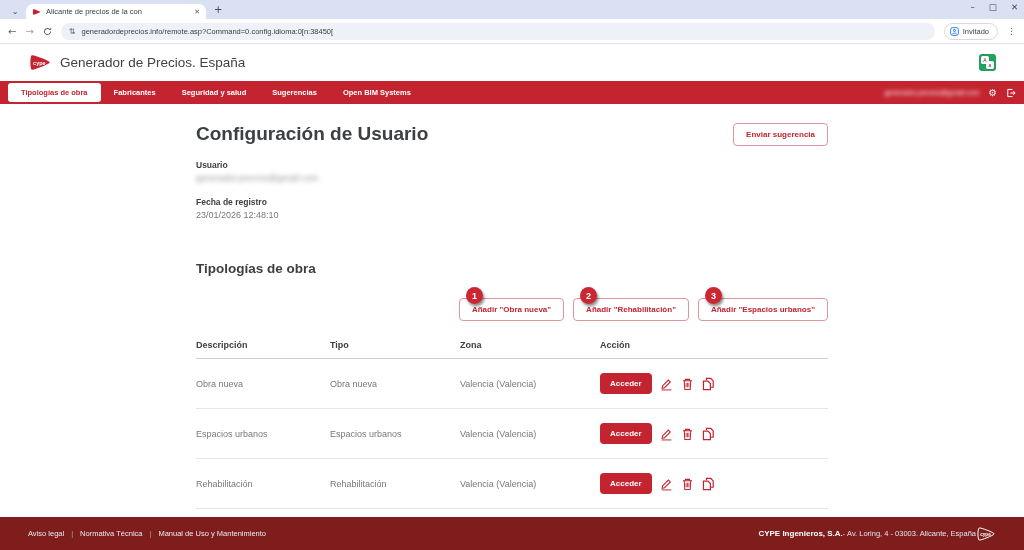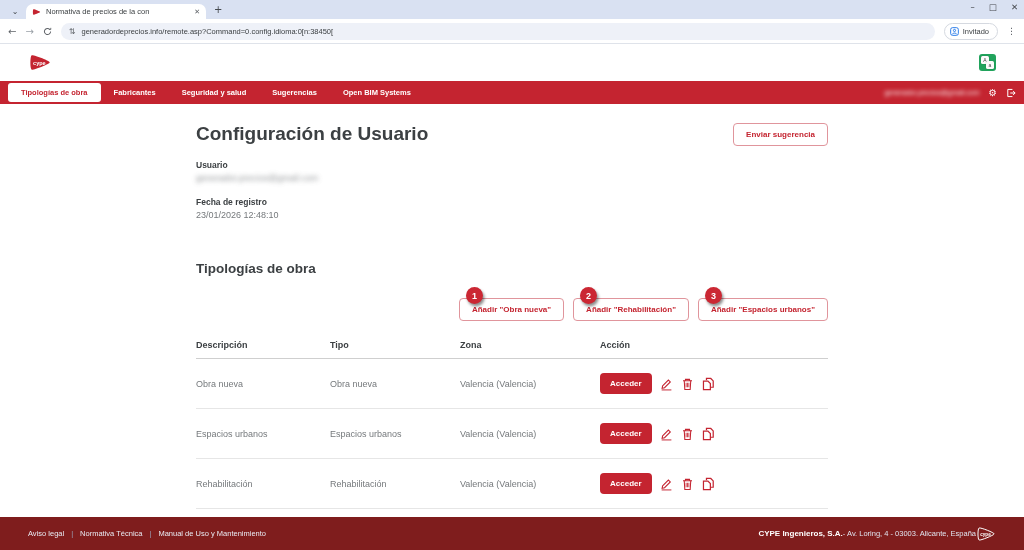--- a/index.html
+++ b/index.html
@@ -99,21 +99,21 @@
 
 <div>
   <div class="tabstrip">
     <span class="tab-search uni">⌄</span>
     <div class="tab">
       <span class="favicon">
         <svg viewBox="0 0 26 20">
             <path d="M4 2.2 C2.1 3.1 2.1 16.9 4 17.8 C5.9 18.7 23 11.6 23.6 10 C24.2 8.4 5.9 1.3 4 2.2 Z" fill="#c42430"></path>
           </svg>
       </span>
-      <span class="tab-title">Normativa de precios de la con</span>
+      <span class="tab-title">Alicante de precios de la con</span>
       <span class="tab-close uni">✕</span>
     </div>
     <span class="newtab uni">+</span>
     <div class="wincontrols">
       <span class="uni">–</span>
       <span class="uni">□</span>
       <span class="uni">✕</span>
     </div>
   </div>
 
@@ -142,20 +142,21 @@
   </div>
 </div>
 
 <div class="site-header">
   <span class="cype-logo">
     <svg viewBox="0 0 26 20">
       <path d="M4 2.2 C2.1 3.1 2.1 16.9 4 17.8 C5.9 18.7 23 11.6 23.6 10 C24.2 8.4 5.9 1.3 4 2.2 Z" fill="#c42430"></path>
       <text x="5.5" y="12.3" font-size="6" font-weight="bold" fill="#fff">cype</text>
     </svg>
   </span>
+  <span class="site-title">Generador de Precios. España</span>
   <div class="translate-btn">
     <span class="tile t1">A</span>
     <span class="tile t2">a</span>
   </div>
 </div>
 
 <div class="mainnav">
   <span class="nav-item active">Tipologías de obra</span>
   <span class="nav-item">Fabricantes</span>
   <span class="nav-item">Seguridad y salud</span>

